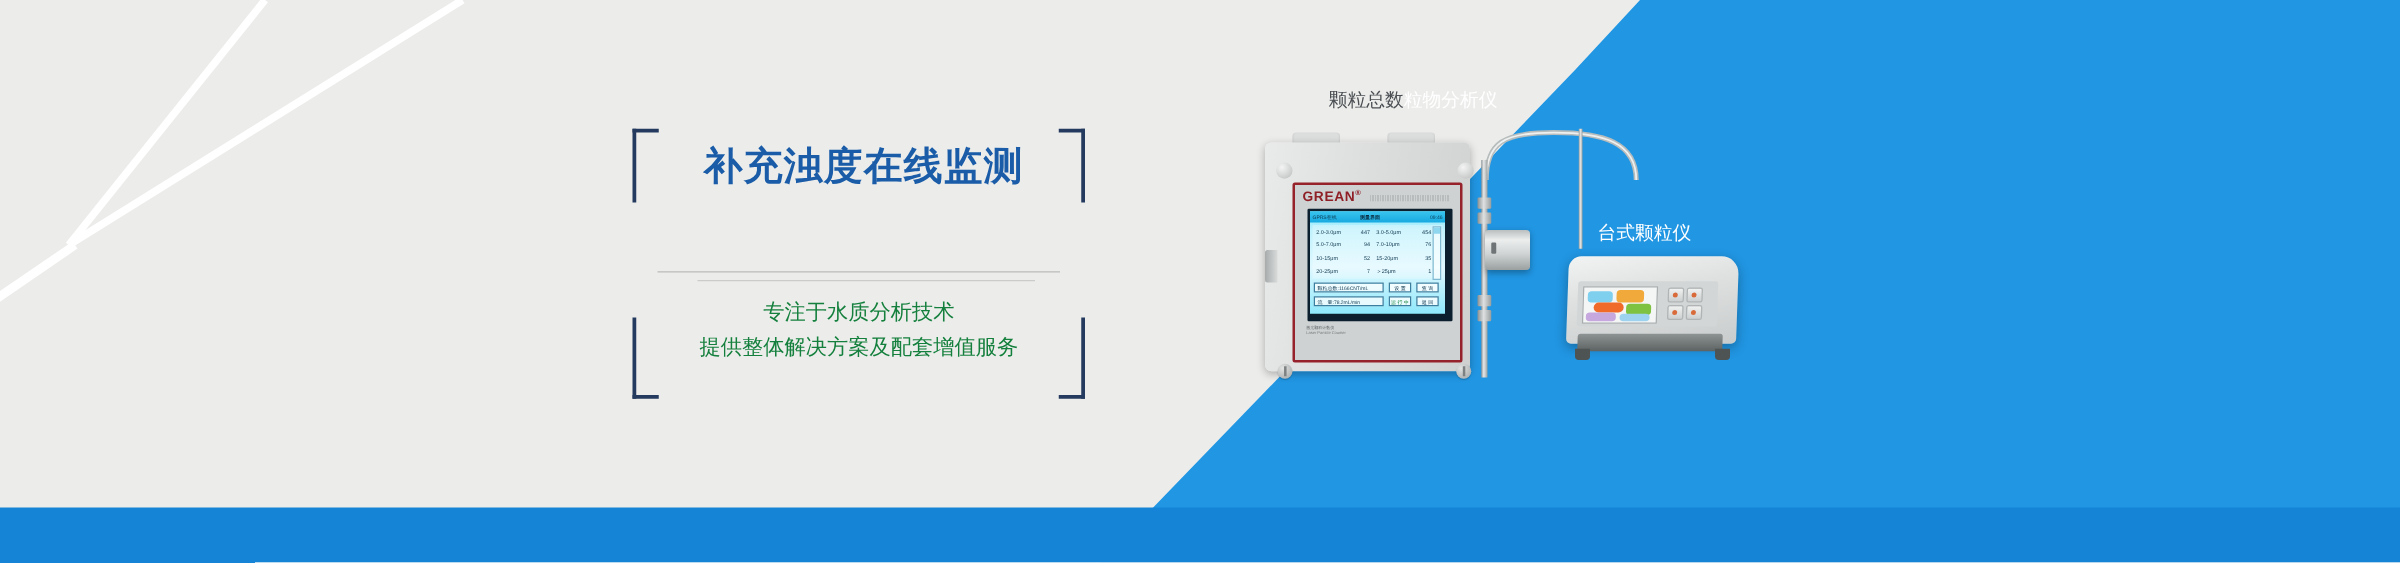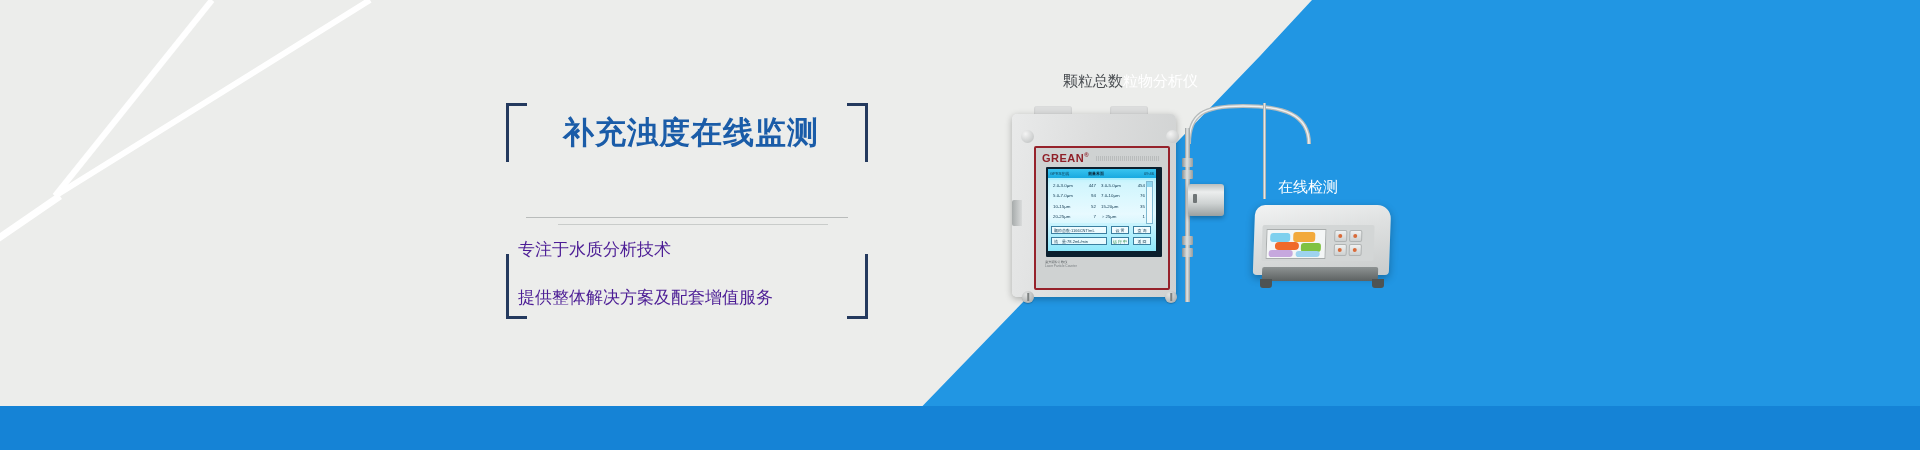--- a/index.html
+++ b/index.html
@@ -54,25 +54,25 @@
     white-space:nowrap;
   }
   .headline .ln1{display:block;padding-left:8px;}
   .headline .ln2{display:block;}
 
   .rule-wrap{position:absolute;left:0;top:114px;width:362px;height:12px;}
   .rule-a{position:absolute;left:20px;top:0;width:322px;height:1px;background:#b9bcbb;}
   .rule-b{position:absolute;left:52px;top:7px;width:270px;height:1px;background:#c9ccca;}
 
   .subline{
-    position:absolute;left:12px;width:362px;
-    color:#4c1d95;font-size:17px;line-height:26px;white-space:nowrap;
+    position:absolute;left:0;width:362px;text-align:center;
+    color:#15803d;font-size:17px;line-height:26px;white-space:nowrap;
   }
   .sub1{top:134px;}
-  .sub2{top:162px;margin-top:20px;}
+  .sub2{top:162px;}
 
   
   .prod-label{
     position:absolute;
     font-size:15px;
     line-height:18px;
     white-space:nowrap;
   }
   #label-analyzer{left:1063px;top:72px;color:#4b4f53;}
   #label-analyzer .white-part{color:#ffffff;}
@@ -322,21 +322,21 @@
       <div class="rule-a"></div>
       <div class="rule-b"></div>
     </div>
 
     <div class="subline sub1">专注于水质分析技术</div>
     <div class="subline sub2">提供整体解决方案及配套增值服务</div>
   </div>
 
   <div class="prod-label" id="label-analyzer"><span>颗粒总数</span><span class="white-part">粒物分析仪</span></div>
 
-  <div class="prod-label" id="label-bench">在线检测</div>
+  <div class="prod-label" id="label-bench">台式颗粒仪</div>
 
   <div id="analyzer">
     <div class="an-top-tab an-tab-l"></div>
     <div class="an-top-tab an-tab-r"></div>
     <div class="an-body">
       <div class="an-knob an-knob-l"></div>
       <div class="an-knob an-knob-r"></div>
       <div class="an-gland"></div>
       <div class="an-screw an-screw-bl"></div>
       <div class="an-screw an-screw-br"></div>

